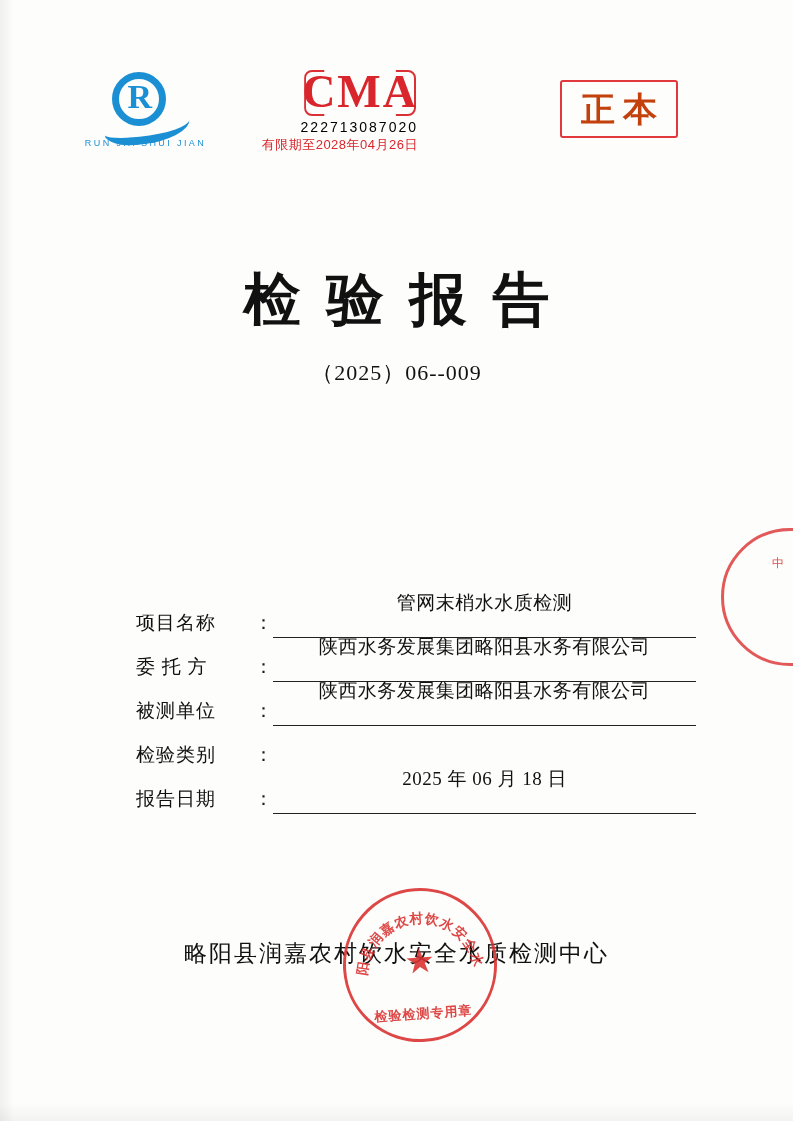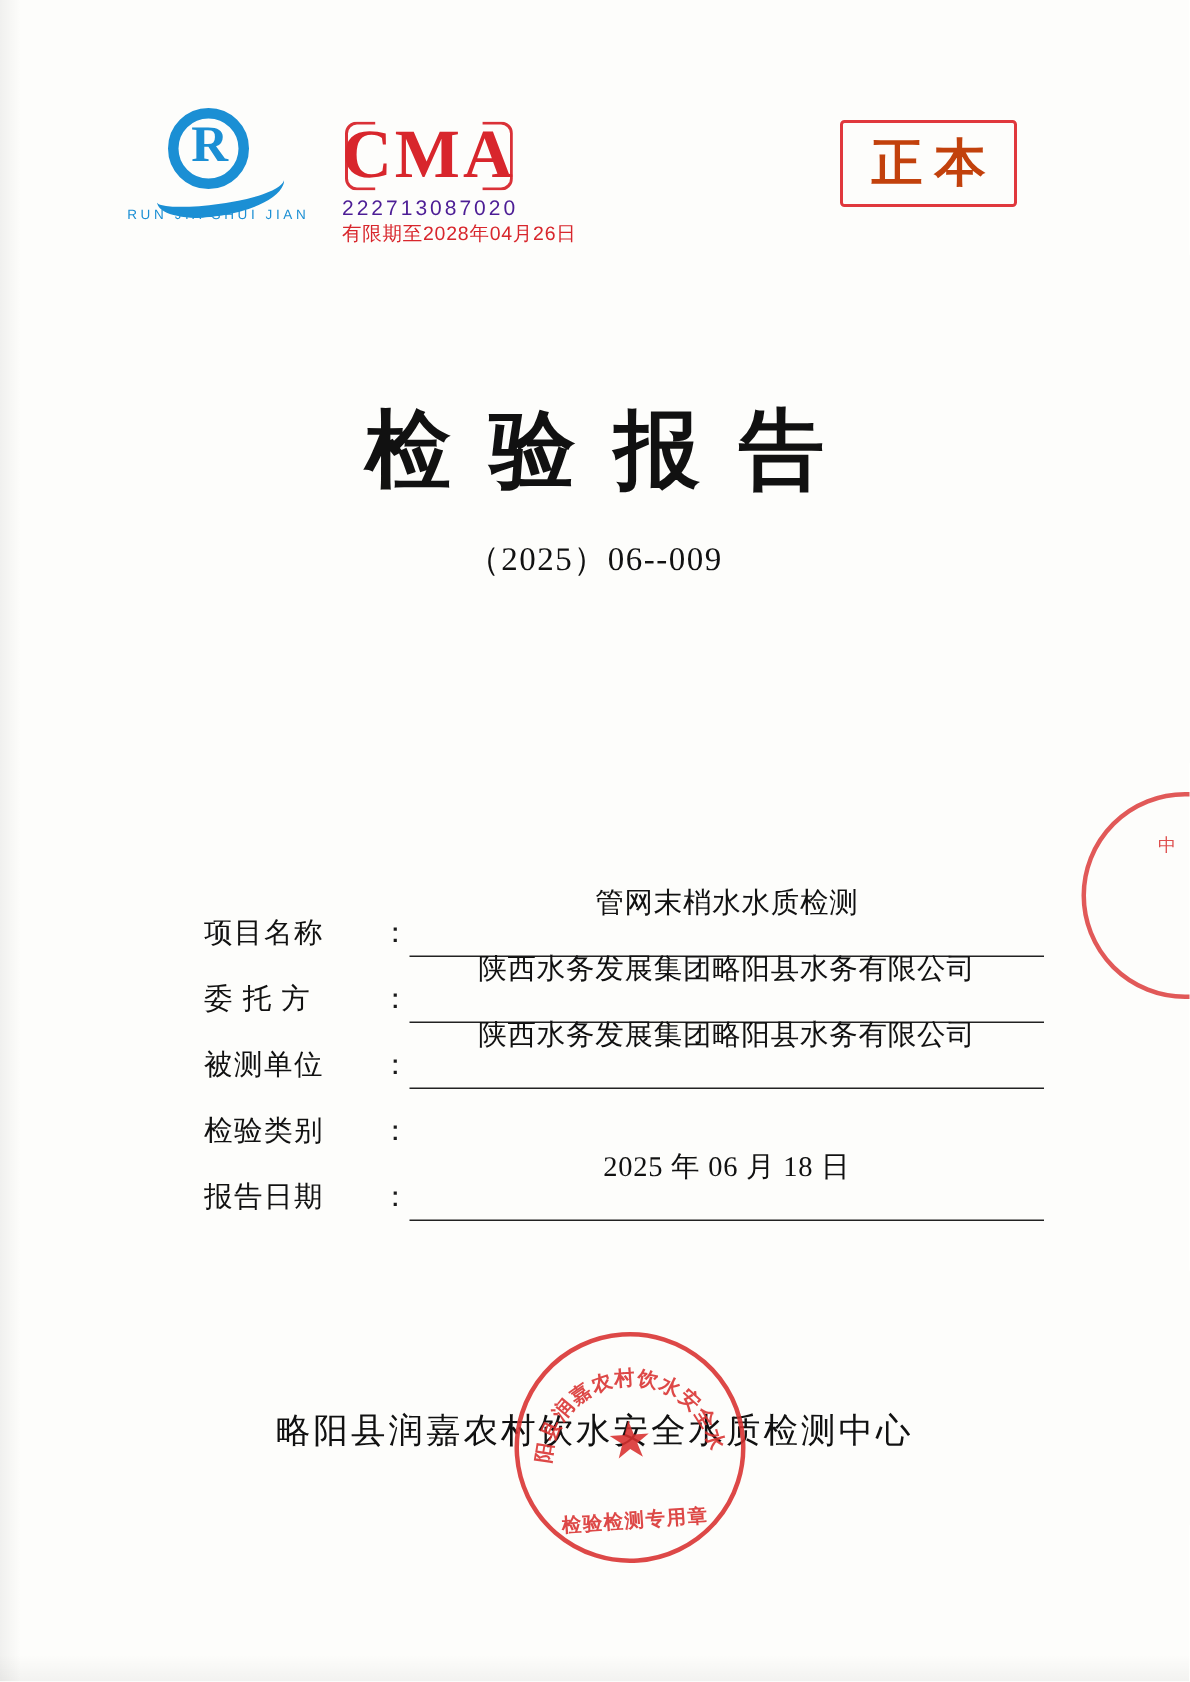--- a/index.html
+++ b/index.html
@@ -88,24 +88,24 @@
     font-family: "Liberation Sans", sans-serif;
     font-size: 9px;
     letter-spacing: 2.4px;
     color: #1b8fd4;
   }
 
   
   .cma-block {
     position: absolute;
     left: 228px;
-    top: 15px;
+    top: 4px;
     width: 190px;
     color: #d8262c;
-    text-align: left;
+    text-align: right;
   }
   .cma-letters {
     font-family: "Liberation Serif", serif;
     font-size: 46px;
     font-weight: bold;
     letter-spacing: 2px;
     line-height: 52px;
     color: #d8262c;
     position: relative;
     display: inline-block;
@@ -121,21 +121,21 @@
     border-radius: 8px;
     box-sizing: border-box;
     clip-path: polygon(0 0, 18% 0, 18% 100%, 0 100%, 0 0, 100% 0, 100% 100%, 82% 100%, 82% 0, 100% 0);
     opacity: 0.95;
   }
   .cma-num {
     font-family: "Liberation Sans", sans-serif;
     font-size: 14px;
     letter-spacing: 2px;
     line-height: 18px;
-    color: #4c1d95;
+    color: #000000;
   }
   .cma-valid {
     font-family: "Liberation Sans", sans-serif;
     font-size: 13px;
     letter-spacing: 0.5px;
     line-height: 18px;
     color: #d8262c;
     white-space: nowrap;
   }
 

